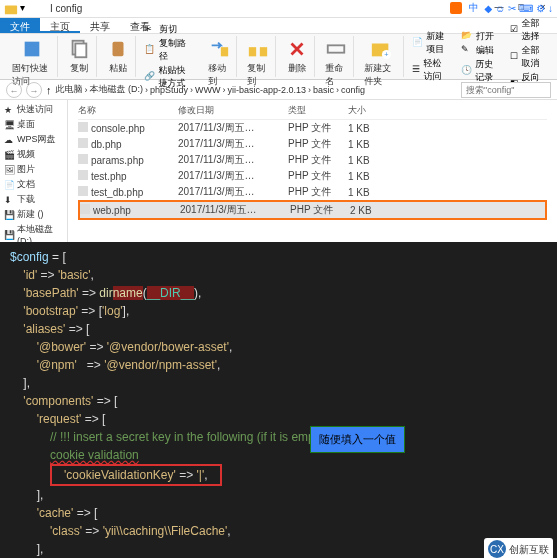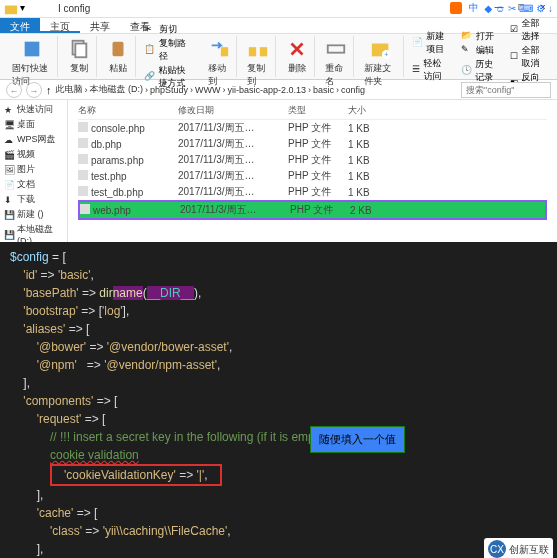--- a/index.html
+++ b/index.html
@@ -1,21 +1,21 @@
 <!DOCTYPE html>
 <html><head>
 <meta charset="utf-8">
 <style>
 *{margin:0;padding:0;box-sizing:border-box;font-family:"Microsoft YaHei",sans-serif}
 body{background:#fff;font-size:11px}
 .window{width:557px;height:558px;overflow:hidden;position:relative}
 .titlebar{height:18px;background:#fff;border-bottom:1px solid #e0e0e0;display:flex;align-items:center;padding:0 4px;font-size:10px}
 .tb-left{display:flex;gap:2px}
 .tb-ico{width:14px;height:14px;display:inline-block}
-.tb-title{margin-left:24px;color:#333}
+.tb-title{margin-left:16px;color:#333}
 .tb-right{margin-left:auto;display:flex;gap:2px}
 .wbtn{width:20px;height:14px;text-align:center;cursor:pointer;font-size:9px}
 .menubar{height:16px;background:#fff;display:flex;font-size:10px;border-bottom:1px solid #e0e0e0}
 .menu-file{background:#1979ca;color:#fff;padding:2px 10px}
 .menu-item{padding:2px 10px;color:#333}
 .tab-sel{border-bottom:2px solid #1979ca}
 .ribbon{height:46px;background:#f8f8f8;border-bottom:1px solid #d0d0d0;display:flex;align-items:center;padding:2px 6px;gap:4px}
 .rbgroup{display:flex;flex-direction:column;align-items:center;padding:0 6px;border-right:1px solid #e0e0e0;height:100%}
 .rb-ico{width:22px;height:22px;margin:2px 0}
 .rb-lbl{font-size:9px;color:#333}
@@ -31,28 +31,28 @@
 .sb-item{display:flex;align-items:center;gap:3px;padding:1px 4px;color:#333}
 .sb-ico{width:10px;height:10px;display:inline-block}
 .filelist{flex:1;padding:2px 10px}
 .fl-header{display:flex;font-size:9px;color:#555;border-bottom:1px solid #eee;padding:2px 0}
 .col-name{width:100px}
 .col-date{width:110px}
 .col-type{width:60px}
 .col-size{width:50px}
 .fl-row{display:flex;font-size:10px;color:#444;padding:1px 0;align-items:center}
 .fl-ico{width:10px;height:10px;margin-right:3px;background:#ddd;display:inline-block}
-.fl-hl{border:2px solid #8b5cf6;background:#22c55e}
+.fl-hl{border:2px solid #f97316;background:#e5e5e5}
 .code-pane{background:#1e1e1e;color:#ddd;font-family:Consolas,monospace;font-size:12px;line-height:1.5;padding:6px 10px;height:322px;width:100%;overflow:hidden;position:relative}
 .c-var{color:#9cdcfe}
 .c-str{color:#d7ba7d}
 .c-key{color:#d4d4d4}
 .c-fn{color:#dcdcaa}
 .c-const{color:#4ec9b0}
-.c-sel{background:#701a75}
+.c-sel{background:#7f1d1d}
 .c-cmt{color:#6a9955}
 .c-hl{border:2px solid #d93030;display:inline-block;padding:0 12px}
 .callout{position:absolute;background:#3b82f6;border:1px solid #1a7a1a;padding:4px 8px;font-size:11px;color:#000;font-family:"Microsoft YaHei"}
 .watermark{position:absolute;right:4px;bottom:4px;background:#fff;border-radius:3px;padding:2px 4px;display:flex;align-items:center;gap:3px;font-size:10px;color:#333}
 .wm-ico{width:18px;height:18px;background:#2b6cb0;border-radius:50%;display:flex;align-items:center;justify-content:center;color:#fff;font-size:10px}
 .ime-bar{position:absolute;right:4px;top:1px;display:flex;gap:6px;font-size:10px;color:#2979ff;align-items:center}
 .ime-ico{width:12px;height:12px;background:#ff6b00;border-radius:2px;display:inline-block}
 </style>
 </head>
 <body>

